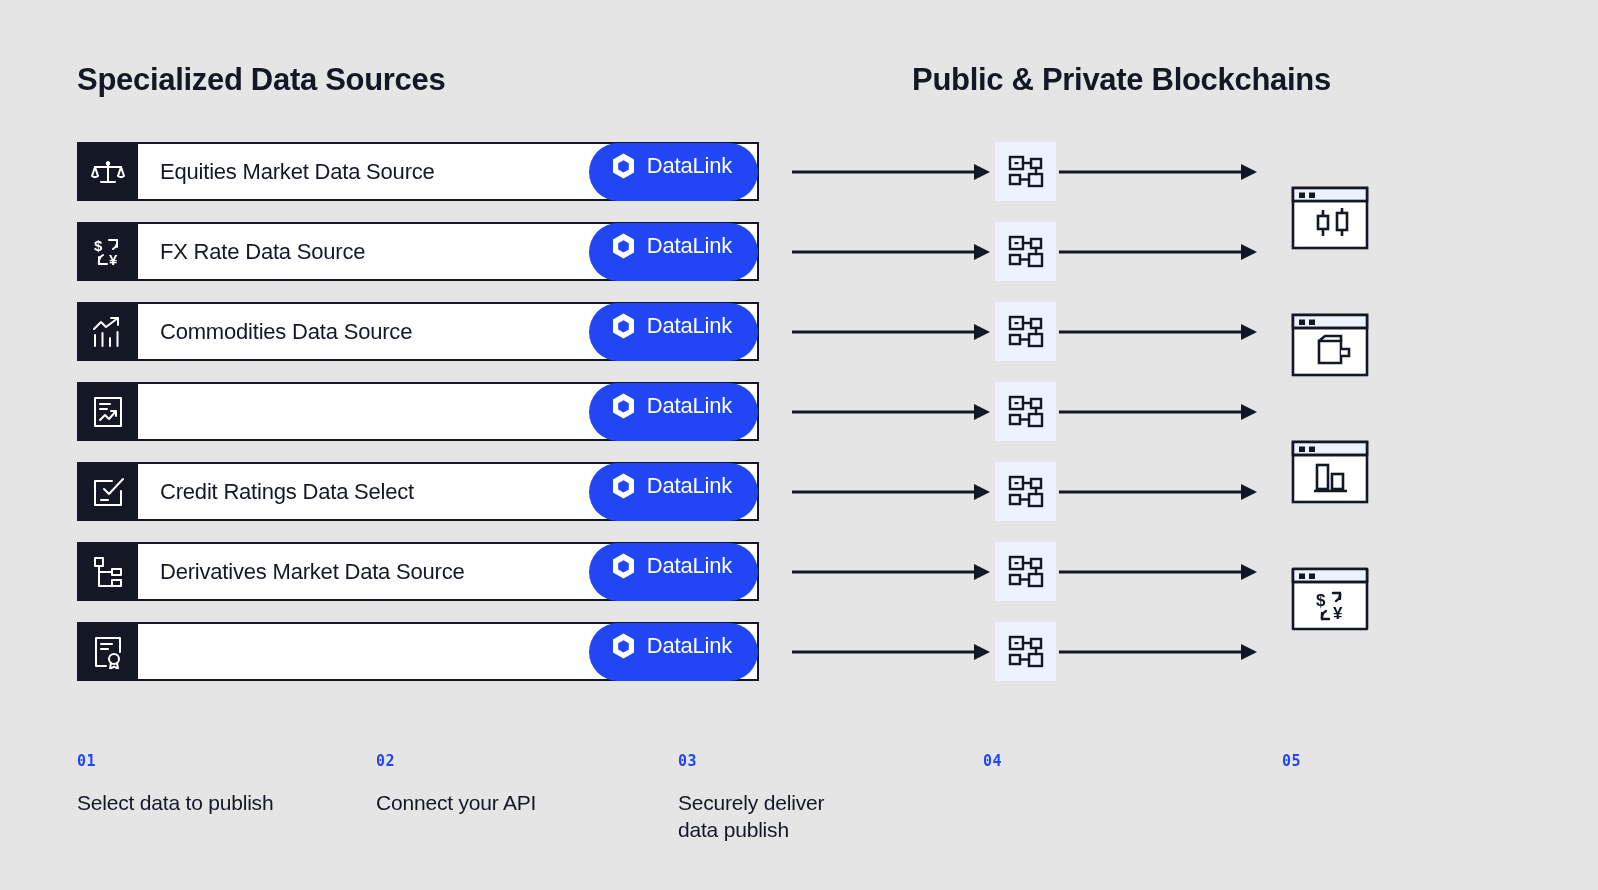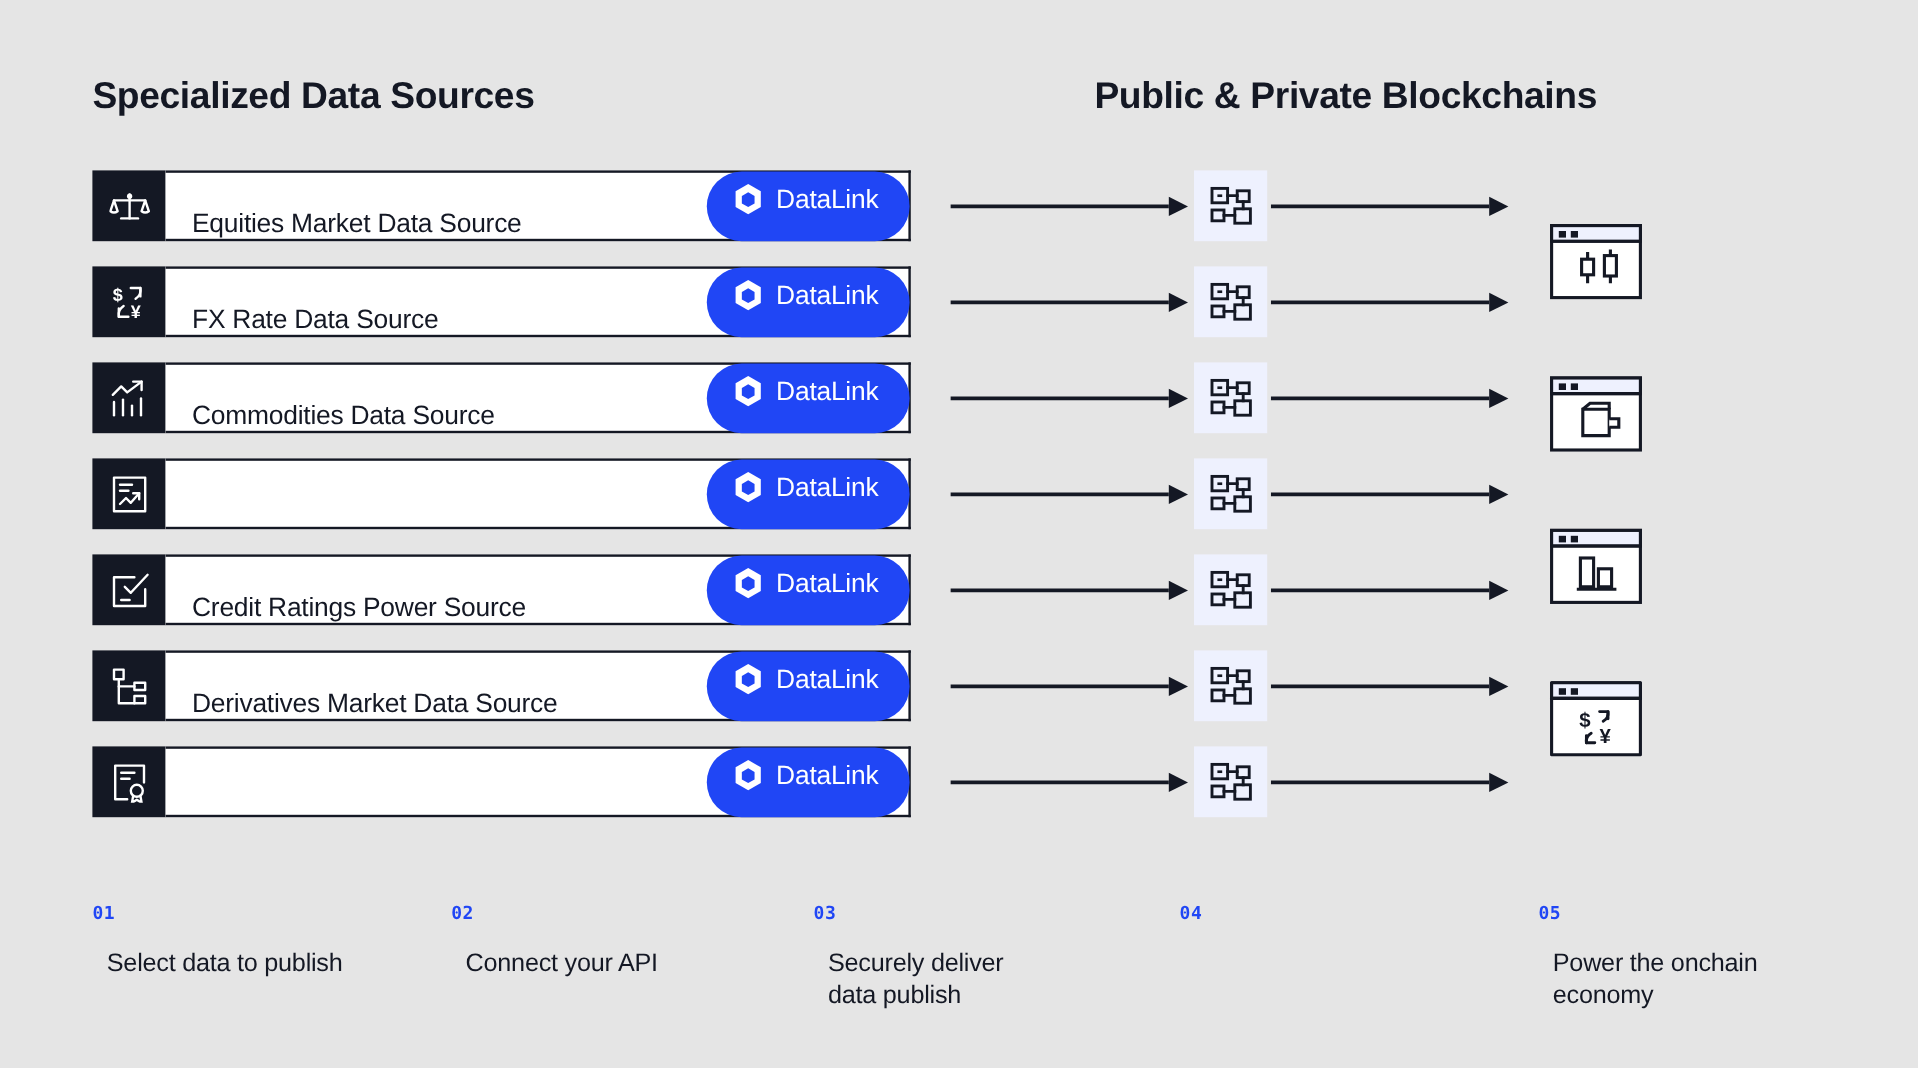--- a/index.html
+++ b/index.html
@@ -45,21 +45,21 @@
   }
   .row-icon-tile svg { display: block; }
 
   
   .row-body {
     flex: 1;
     background: #ffffff;
     border: 2.5px solid #141824;
     border-left: none;
     display: flex;
-    align-items: flex-end;
+    align-items: center;
     padding-left: 22px;
     position: relative;
   }
   .row-label {
     font-size: 22px;
     color: #141824;
     letter-spacing: -0.2px;
     white-space: nowrap;
   }
 
@@ -127,21 +127,20 @@
     display: block;
     margin-bottom: 19px;
   }
   .step-text {
     font-size: 21px;
     color: #141824;
     line-height: 27px;
     letter-spacing: -0.2px;
     white-space: pre-line;
     display: block;
-    margin-left: 12px;
   }
 </style>
 </head>
 <body>
 
 <div class="canvas">
 
   <h1 class="heading" id="heading-left">Specialized Data Sources</h1>
   <h1 class="heading" id="heading-right">Public &amp; Private Blockchains</h1>
 
@@ -242,21 +241,21 @@
       </div>
       <div class="row">
         <div class="row-icon-tile">
           <svg width="34" height="34" viewBox="0 0 34 34" fill="none" stroke="#fff" stroke-width="2" stroke-linecap="round" stroke-linejoin="round">
       <path d="M30 16 v14 H4 V6 h17"></path>
       <path d="M13 14 l5 5 L32 4"></path>
       <path d="M10 25 h7"></path>
     </svg>
         </div>
      <div class="row-body">
-       <span class="row-label">Credit Ratings Power Source</span>
+       <span class="row-label">Credit Ratings Data Select</span>
        <div class="datalink-pill">
          <span>
               <svg class="hex-icon" width="25" height="28" viewBox="0 0 25 28" fill="none">
     <path d="M12.5 1.4 L23 7.4 v13 L12.5 26.6 L2 20.4 v-13 Z" fill="#fff"></path>
     <path d="M12.5 8.2 L17.8 11.3 v6.2 L12.5 20.6 L7.2 17.5 v-6.2 Z" fill="#2046f5"></path>
   </svg>
             </span>
          <span class="pill-text">DataLink</span>
        </div>
      </div>
@@ -560,18 +559,16 @@
       <div class="step" style="left: 601px;">
         <span class="step-num">03</span>
      <span class="step-text">Securely deliver
 data publish</span>
       </div>
       <div class="step" style="left: 906px;">
         <span class="step-num">04</span>
       </div>
       <div class="step" style="left: 1205px;">
         <span class="step-num">05</span>
-     <span class="step-text">Power the onchain
-economy</span>
       </div>
     </div>
 
 </div>
 
 </body></html>

